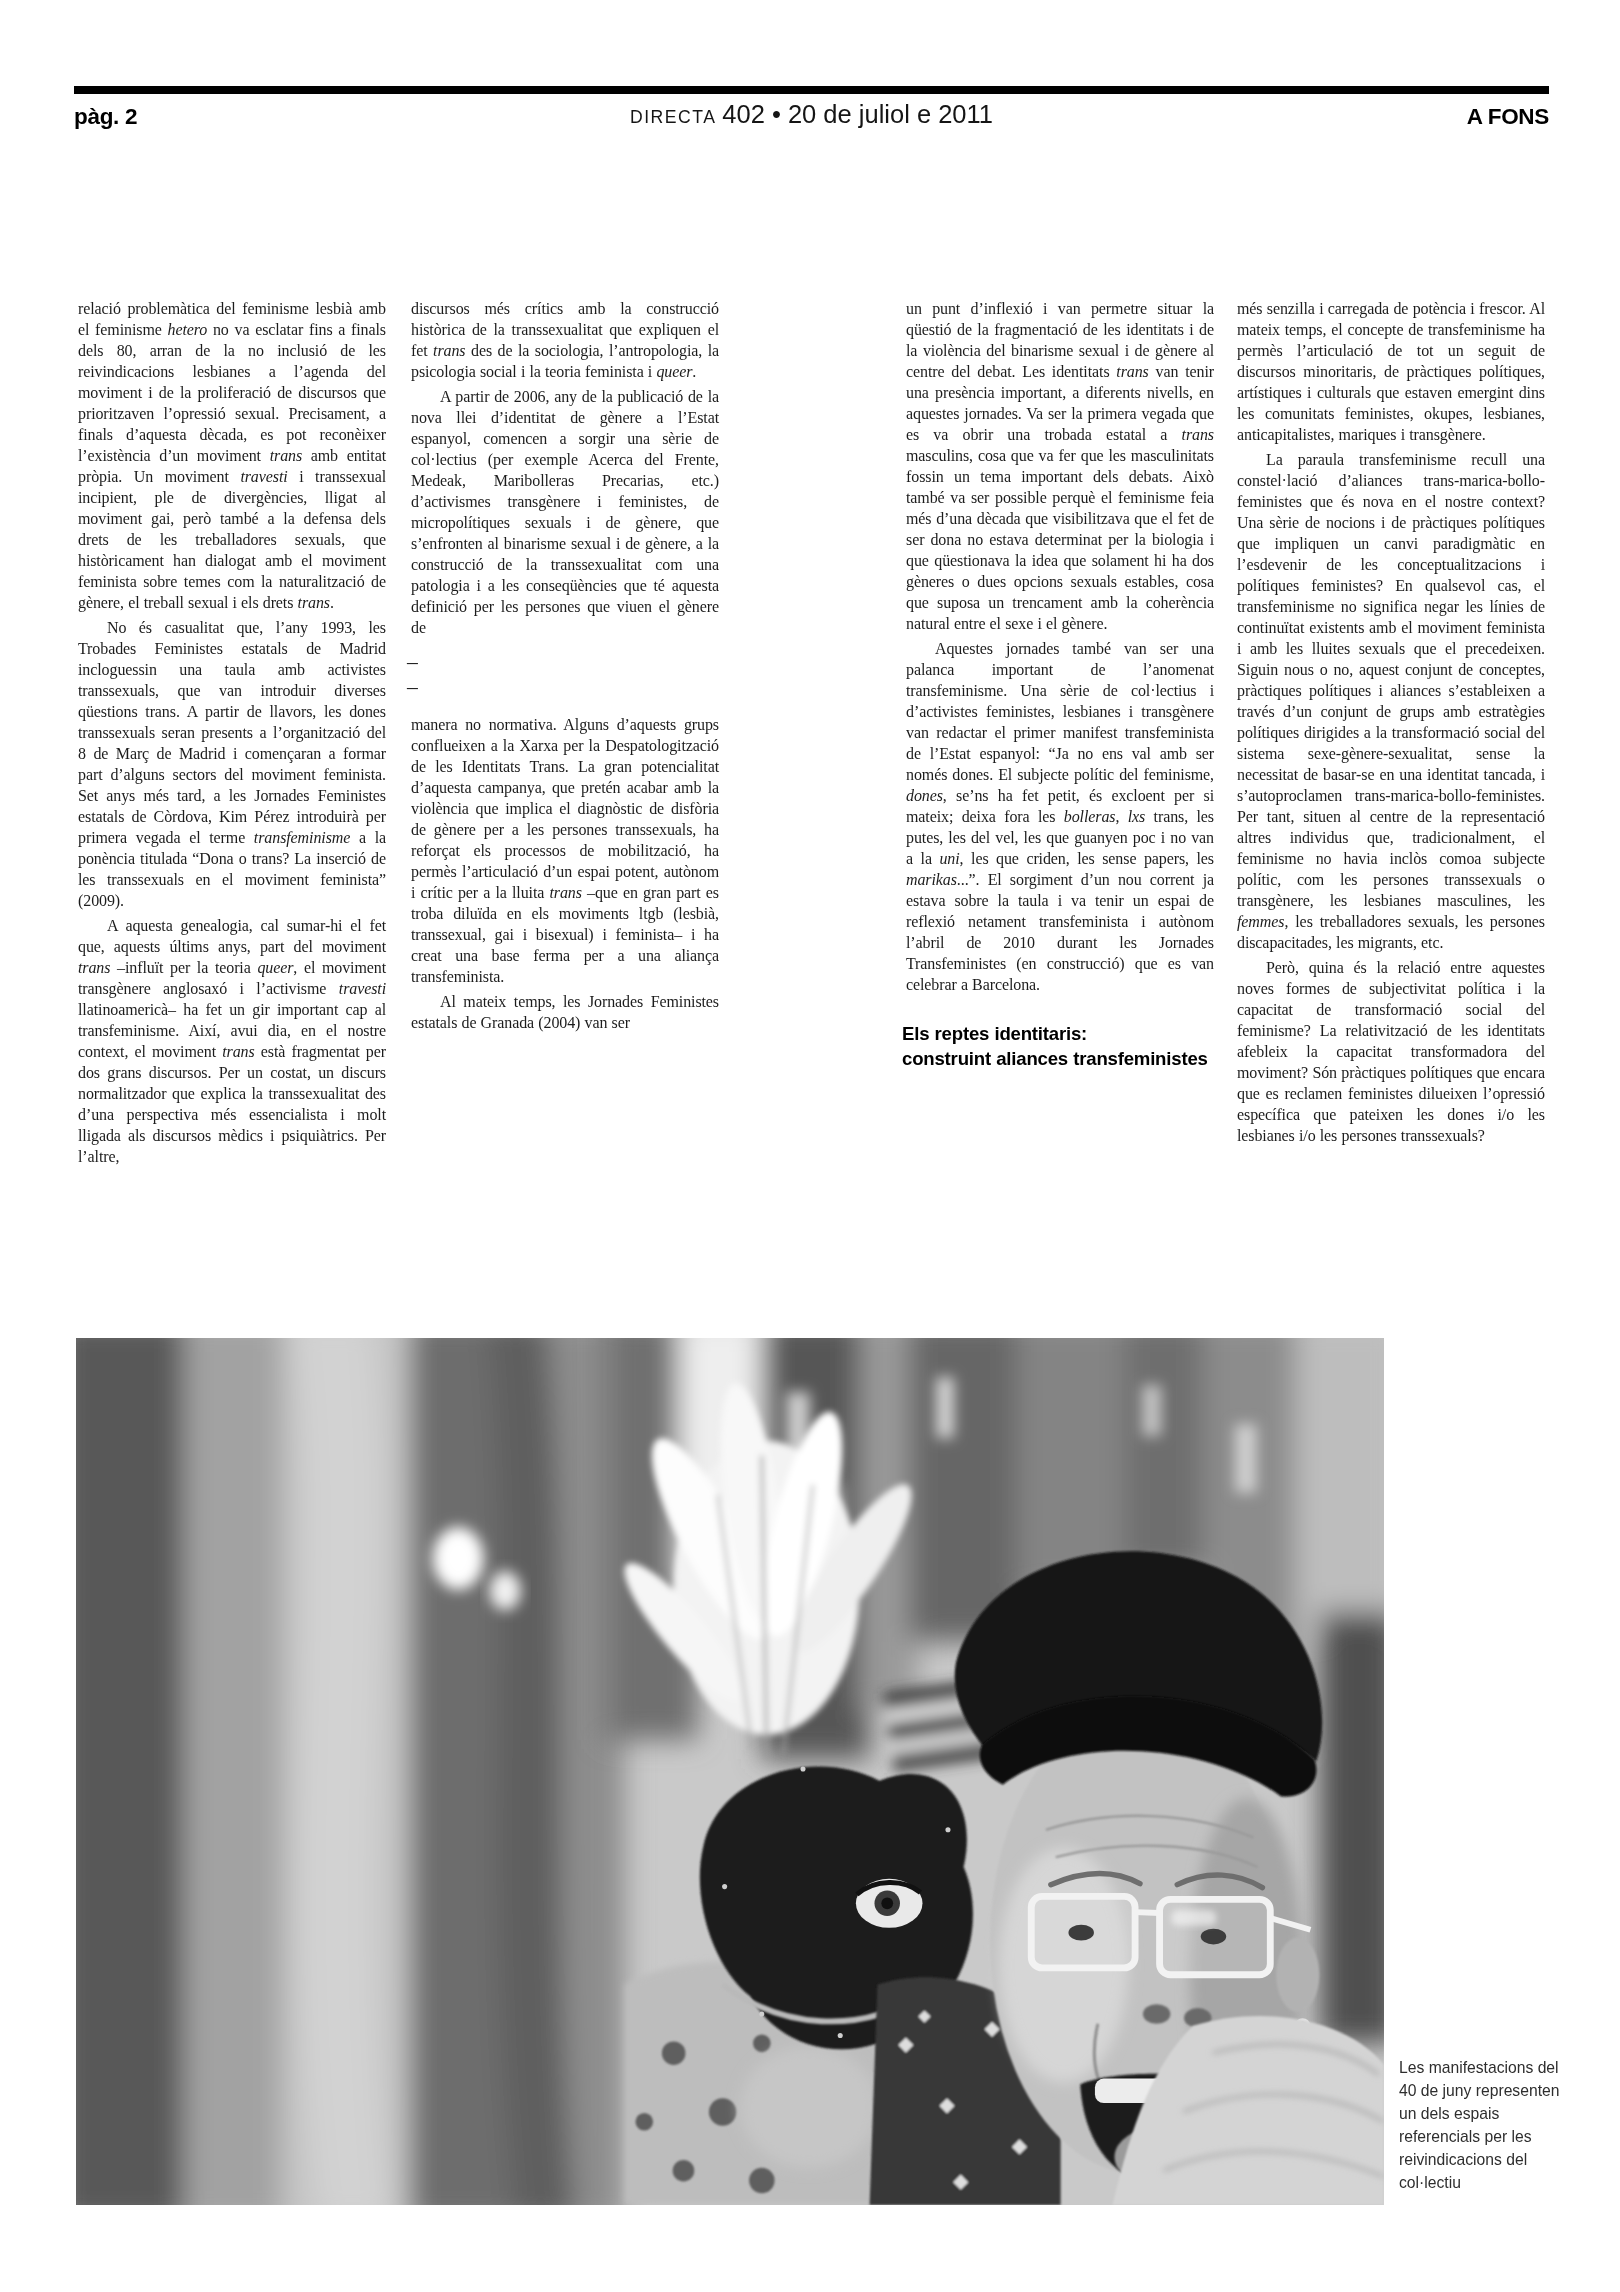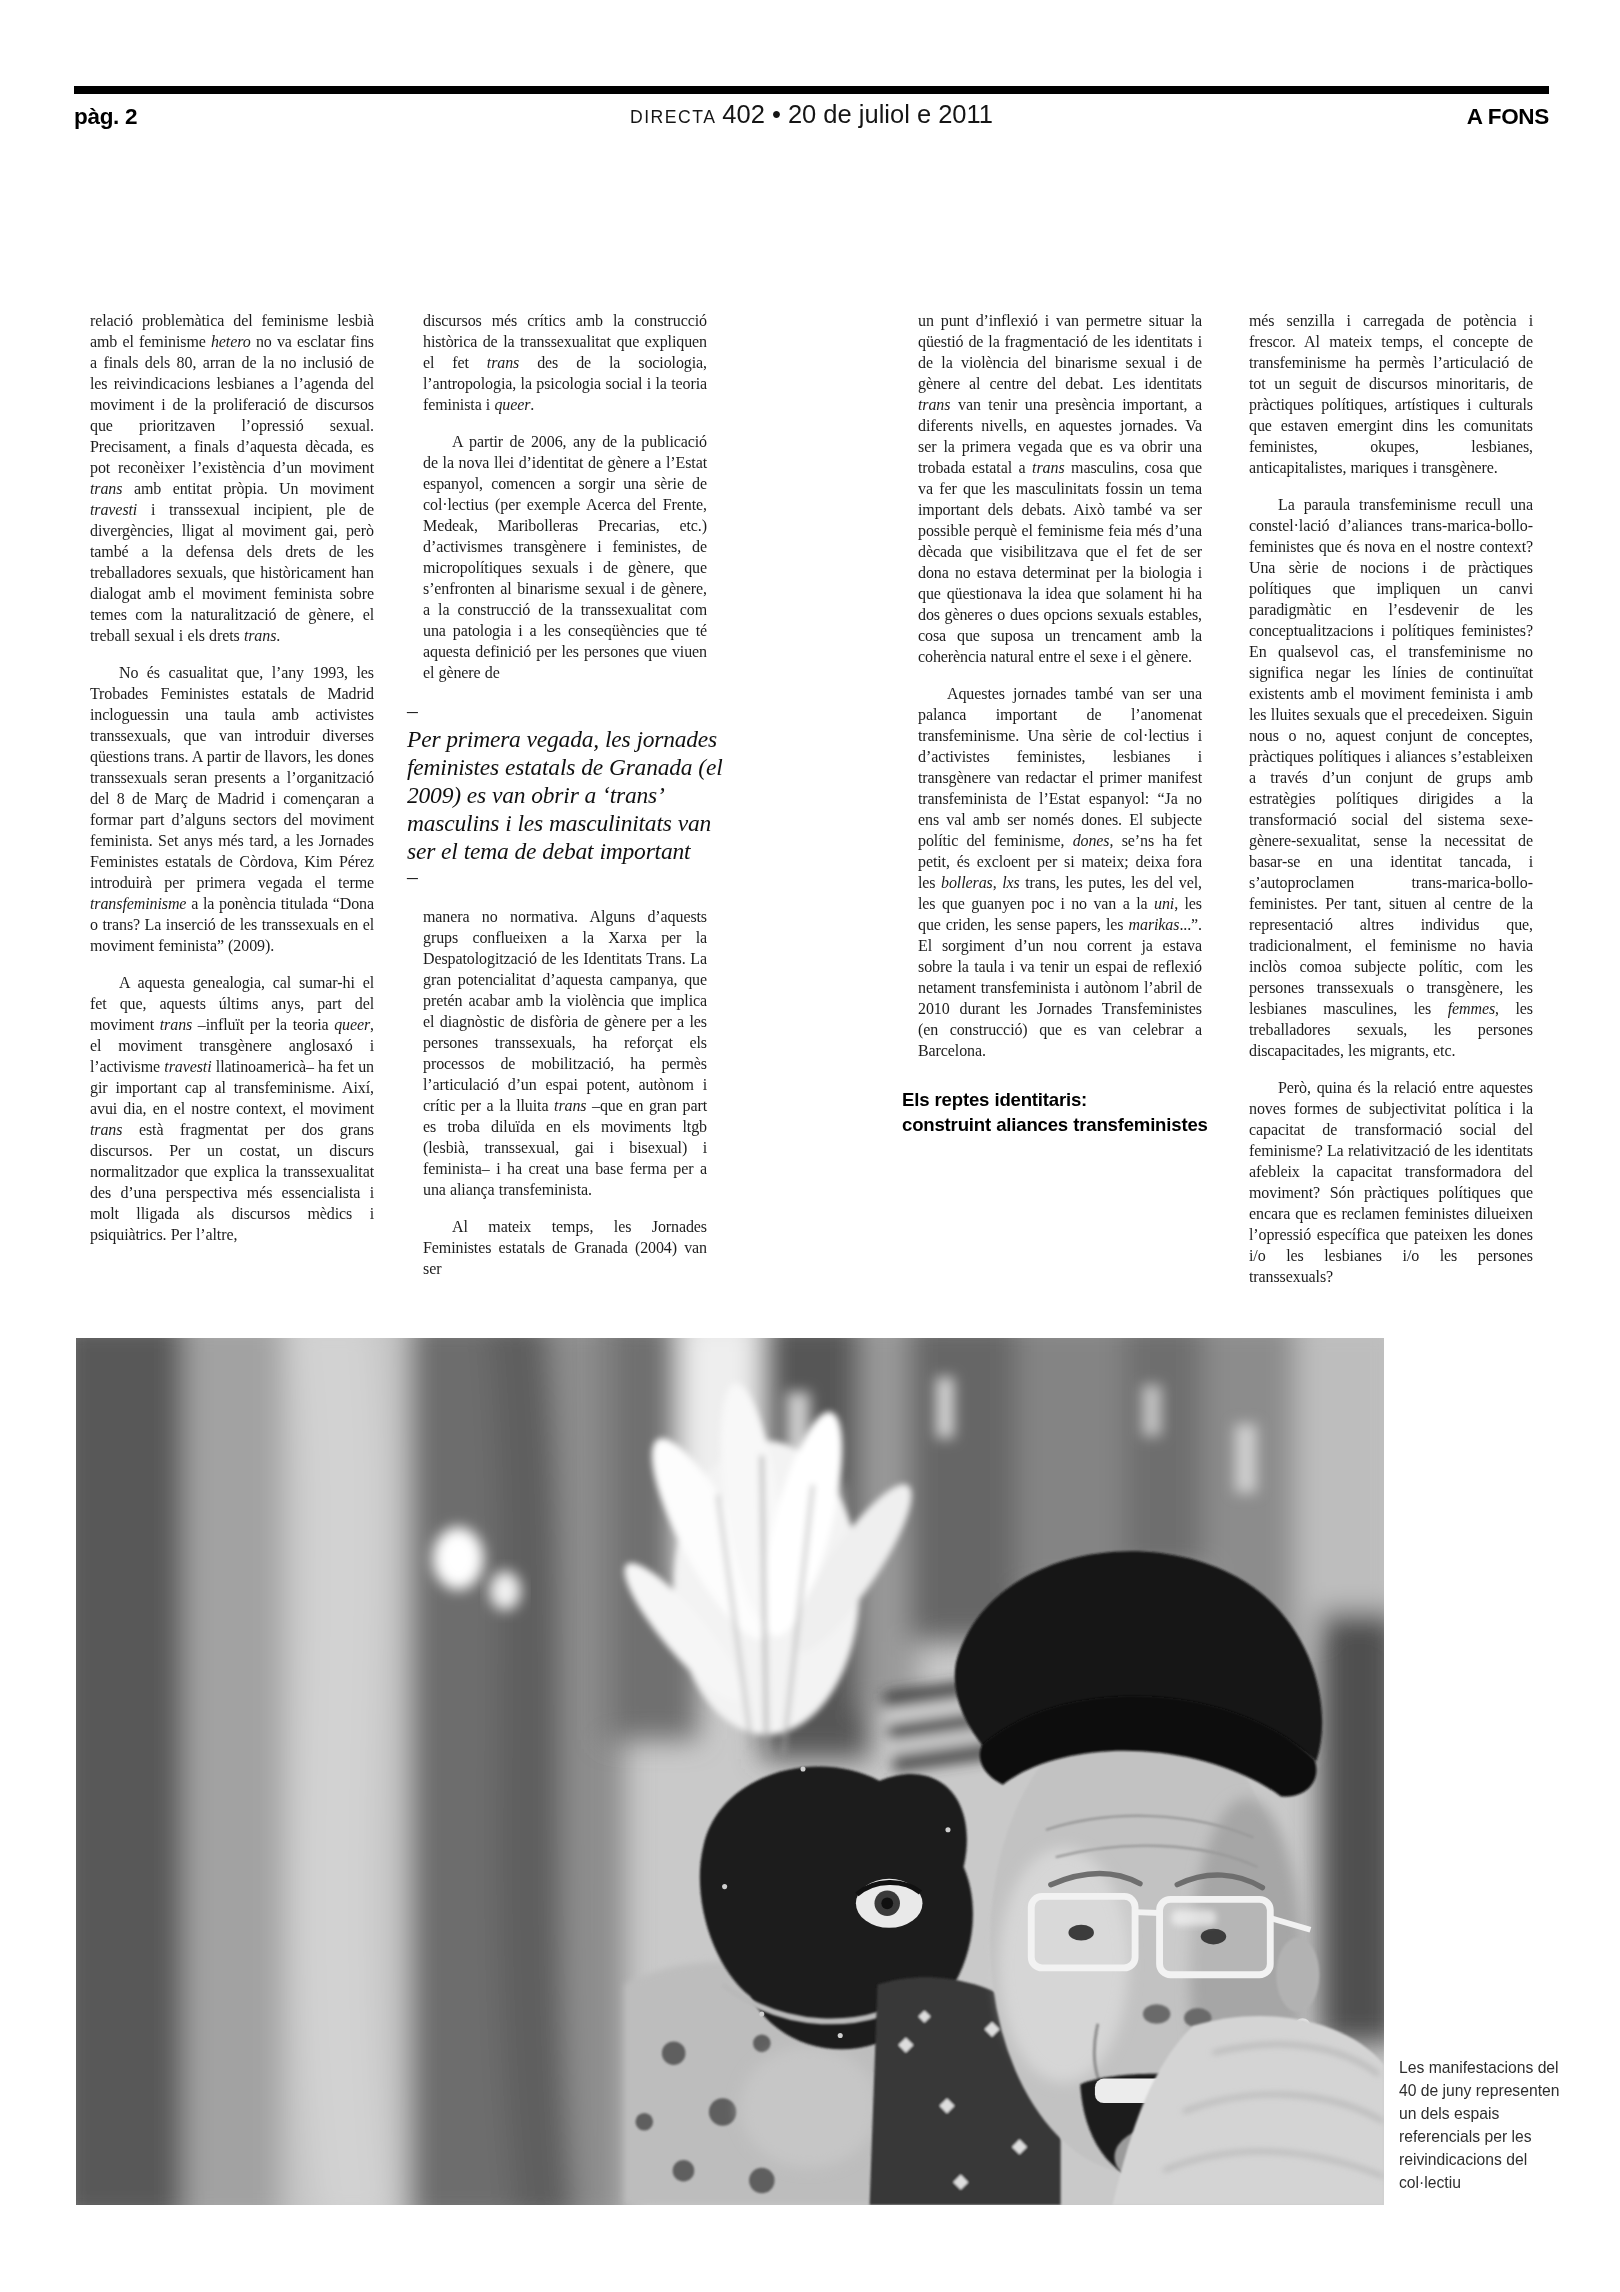--- a/index.html
+++ b/index.html
@@ -11,21 +11,21 @@
   .header-row{position:absolute;left:74px;top:100px;width:1475px;height:35px;
               font-family:"Liberation Sans",sans-serif;}
   .page-label{position:absolute;left:0;top:3.9px;font-weight:bold;font-size:22.5px;letter-spacing:-0.3px;color:#000;}
   .section-label{position:absolute;right:0;top:3.9px;font-weight:bold;font-size:22.5px;letter-spacing:-0.3px;color:#000;}
   .issue-line{position:absolute;left:0;right:0;top:0;text-align:center;font-size:25.5px;font-weight:400;color:#151515;}
   .issue-line .masthead{font-size:17.6px;letter-spacing:1.5px;margin-right:5.9px;}
 
   
   .col{position:absolute;top:294px;width:316px;text-align:justify;
        font-size:16px;line-height:21px;letter-spacing:-0.1px;word-spacing:0.3px;}
-  .col p{margin:16px;}
+  .col p{margin:4px;}
   .col p.indent{text-indent:29px;}
   #col1{left:74px;}  #col2{left:407px;}  #col3{left:902px;}  #col4{left:1233px;}
 
   .pullquote{margin:11.8px 0 13.7px;font-size:23.5px;line-height:28px;font-style:italic;
              text-align:left;letter-spacing:-0.2px;color:#111;}
   .pq-dash{font-style:normal;font-size:21.6px;line-height:25.5px;color:#111;}
 
   .subhead{font-family:"Liberation Sans",sans-serif;font-weight:bold;font-size:18.6px;
            line-height:25.5px;margin:25.5px 0 4.9px;text-align:left;letter-spacing:-0.2px;color:#000;}
 
@@ -52,21 +52,20 @@
     <p>relació problemàtica del feminisme lesbià amb el feminisme <i>hetero</i> no va esclatar fins a finals dels 80, arran de la no inclusió de les reivindicacions lesbianes a l’agenda del moviment i de la proliferació de discursos que prioritzaven l’opressió sexual. Precisament, a finals d’aquesta dècada, es pot reconèixer l’existència d’un moviment <i>trans</i> amb entitat pròpia. Un moviment <i>travesti</i> i transsexual incipient, ple de divergències, lligat al moviment gai, però també a la defensa dels drets de les treballadores sexuals, que històricament han dialogat amb el moviment feminista sobre temes com la naturalització de gènere, el treball sexual i els drets <i>trans</i>.</p>
     <p class="indent">No és casualitat que, l’any 1993, les Trobades Feministes estatals de Madrid incloguessin una taula amb activistes transsexuals, que van introduir diverses qüestions trans. A partir de llavors, les dones transsexuals seran presents a l’organització del 8 de Març de Madrid i començaran a formar part d’alguns sectors del moviment feminista. Set anys més tard, a les Jornades Feministes estatals de Còrdova, Kim Pérez introduirà per primera vegada el terme <i>transfeminisme</i> a la ponència titulada “Dona o trans? La inserció de les transsexuals en el moviment feminista” (2009).</p>
     <p class="indent">A aquesta genealogia, cal sumar-hi el fet que, aquests últims anys, part del moviment <i>trans</i> –influït per la teoria <i>queer</i>, el moviment transgènere anglosaxó i l’activisme <i>travesti</i> llatinoamericà– ha fet un gir important cap al transfeminisme. Així, avui dia, en el nostre context, el moviment <i>trans</i> està fragmentat per dos grans discursos. Per un costat, un discurs normalitzador que explica la transsexualitat des d’una perspectiva més essencialista i molt lligada als discursos mèdics i psiquiàtrics. Per l’altre,</p>
   </section>
 
   <section class="col" id="col2">
     <p>discursos més crítics amb la construcció històrica de la transsexualitat que expliquen el fet <i>trans</i> des de la sociologia, l’antropologia, la psicologia social i la teoria feminista i <i>queer</i>.</p>
     <p class="indent">A partir de 2006, any de la publicació de la nova llei d’identitat de gènere a l’Estat espanyol, comencen a sorgir una sèrie de col·lectius (per exemple Acerca del Frente, Medeak, Maribolleras Precarias, etc.) d’activismes transgènere i feministes, de micropolítiques sexuals i de gènere, que s’enfronten al binarisme sexual i de gènere, a la construcció de la transsexualitat com una patologia i a les conseqüències que té aquesta definició per les persones que viuen el gènere de</p>
     <div class="pullquote">
       <div class="pq-dash">–</div>
-      <div>Per primera vegada, les jornades feministes estatals de Granada (el 2009) es van obrir a ‘trans’ masculins i les masculinitats van ser el tema de debat important</div>
       <div class="pq-dash">–</div>
     </div>
     <p>manera no normativa. Alguns d’aquests grups conflueixen a la Xarxa per la Despatologització de les Identitats Trans. La gran potencialitat d’aquesta campanya, que pretén acabar amb la violència que implica el diagnòstic de disfòria de gènere per a les persones transsexuals, ha reforçat els processos de mobilització, ha permès l’articulació d’un espai potent, autònom i crític per a la lluita <i>trans</i> –que en gran part es troba diluïda en els moviments ltgb (lesbià, transsexual, gai i bisexual) i feminista– i ha creat una base ferma per a una aliança transfeminista.</p>
     <p class="indent">Al mateix temps, les Jornades Feministes estatals de Granada (2004) van ser</p>
   </section>
 
   <section class="col" id="col3">
     <p>un punt d’inflexió i van permetre situar la qüestió de la fragmentació de les identitats i de la violència del binarisme sexual i de gènere al centre del debat. Les identitats <i>trans</i> van tenir una presència important, a diferents nivells, en aquestes jornades. Va ser la primera vegada que es va obrir una trobada estatal a <i>trans</i> masculins, cosa que va fer que les masculinitats fossin un tema important dels debats. Això també va ser possible perquè el feminisme feia més d’una dècada que visibilitzava que el fet de ser dona no estava determinat per la biologia i que qüestionava la idea que solament hi ha dos gèneres o dues opcions sexuals estables, cosa que suposa un trencament amb la coherència natural entre el sexe i el gènere.</p>
     <p class="indent">Aquestes jornades també van ser una palanca important de l’anomenat transfeminisme. Una sèrie de col·lectius i d’activistes feministes, lesbianes i transgènere van redactar el primer manifest transfeminista de l’Estat espanyol: “Ja no ens val amb ser només dones. El subjecte polític del feminisme, <i>dones</i>, se’ns ha fet petit, és excloent per si mateix; deixa fora les <i>bolleras</i>, <i>lxs</i> trans, les putes, les del vel, les que guanyen poc i no van a la <i>uni</i>, les que criden, les sense papers, les <i>marikas</i>...”. El sorgiment d’un nou corrent ja estava sobre la taula i va tenir un espai de reflexió netament transfeminista i autònom l’abril de 2010 durant les Jornades Transfeministes (en construcció) que es van celebrar a Barcelona.</p>
     <h3 class="subhead">

